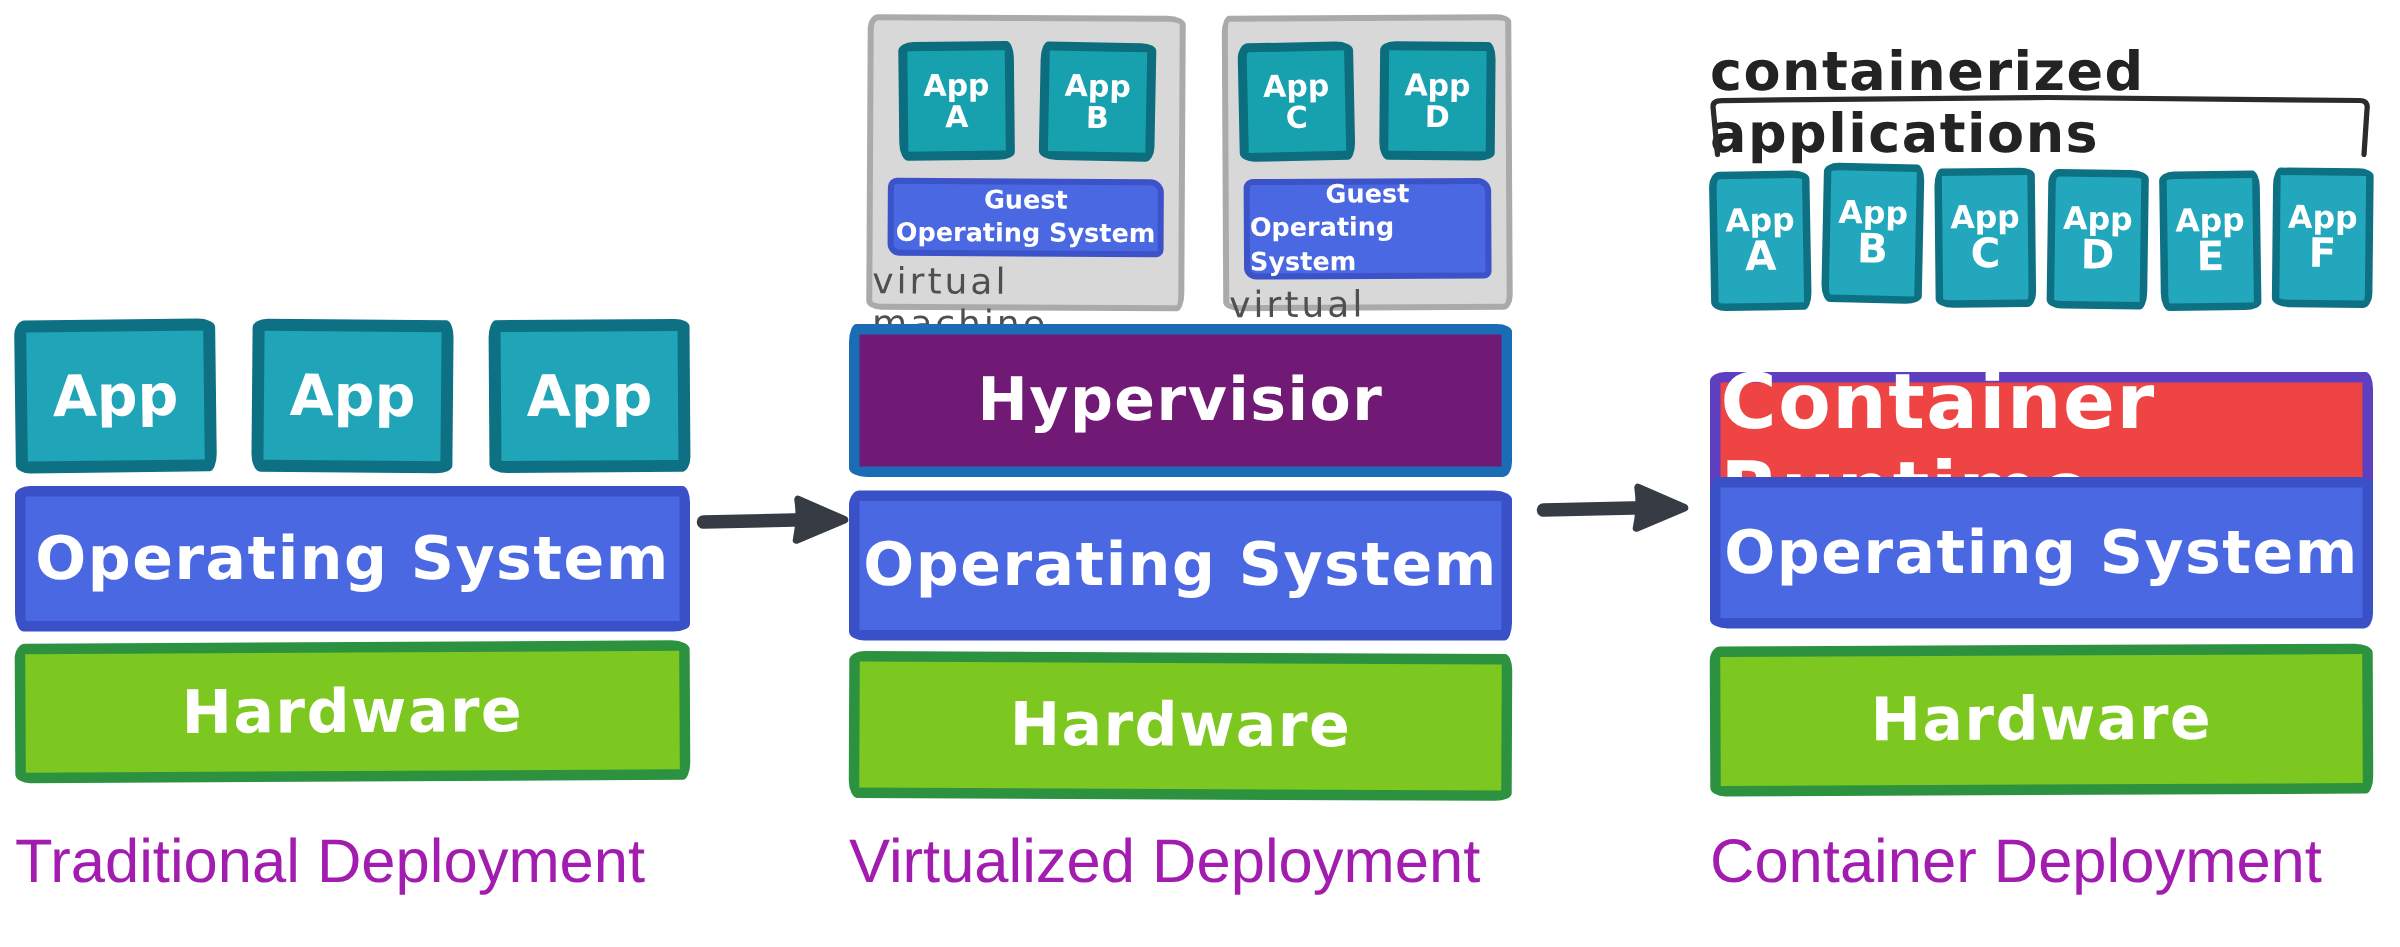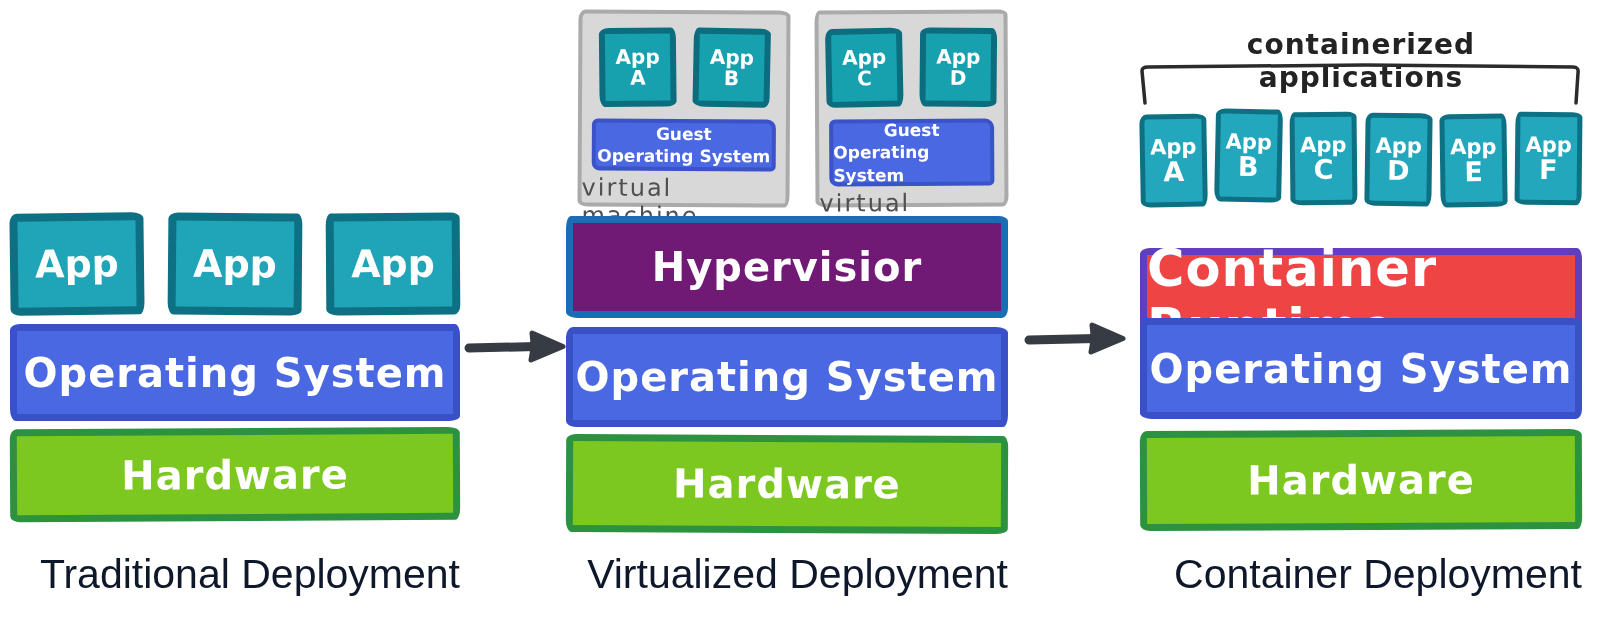--- a/index.html
+++ b/index.html
@@ -40,22 +40,22 @@
   .app-box:nth-child(3){ transform:rotate(-0.4deg); }
 
   .layer.os       { background:#4a68e1; border-color:#3a50c6; border-width:7px; font-size:40px; }
   .layer.hardware { background:#7cc820; border-color:#2c9240; border-width:7px; font-size:40px; }
 
   #col-traditional .layer.os       { top:324px; height:97px; }
   #col-traditional .layer.hardware { top:428px; height:93px; transform:rotate(-0.3deg); }
 
   .caption {
     position:absolute; left:0; top:551px; width:100%;
-    text-align:right; font-family:"Liberation Sans", sans-serif;
-    font-size:41px; color:#0f172a;
+    text-align:left; font-family:"Liberation Sans", sans-serif;
+    font-size:41px; color:#a21caf;
   }
 
   
   .vm-row { position:absolute; left:0; top:10px; width:100%; height:198px; }
   .vm {
     position:absolute; top:0; height:197px;
     background:#d8d8d8; border:4px solid #aaaaaa;
     display:flex; flex-direction:column; align-items:center;
   }
   #vm-1 { left:12px;  width:212px; transform:rotate(0.3deg); }
@@ -78,21 +78,21 @@
   .vm-label { margin-top:3px; color:#4f4f4f; font-size:24px; letter-spacing:2px; }
 
   .layer.hypervisor { background:#701a75; border-color:#1a6cb5; border-width:7px; font-size:40px; }
   #col-virtualized .layer.hypervisor { top:216px; height:102px; }
   #col-virtualized .layer.os         { top:327px; height:100px; }
   #col-virtualized .layer.hardware   { top:435px; height:98px; transform:rotate(0.25deg); }
 
   
   .bracket-label {
     position:absolute; top:28px; left:0; width:100%;
-    text-align:center; color:#232323; font-size:28px; font-weight:bold; letter-spacing:1px;
+    color:#232323; font-size:36px; font-weight:bold; letter-spacing:1px;
   }
   .bracket-svg { position:absolute; top:60px; left:0; }
   .capps-row { position:absolute; top:112px; left:0; width:100%; height:98px;
                display:flex; justify-content:space-between; }
   .capp {
     width:67px; height:93px;
     background:#22a7bc; border:5px solid #0d7183;
     display:flex; flex-direction:column; align-items:center; justify-content:center;
     color:#fff; font-weight:bold; font-size:21px; line-height:1.0;
   }

